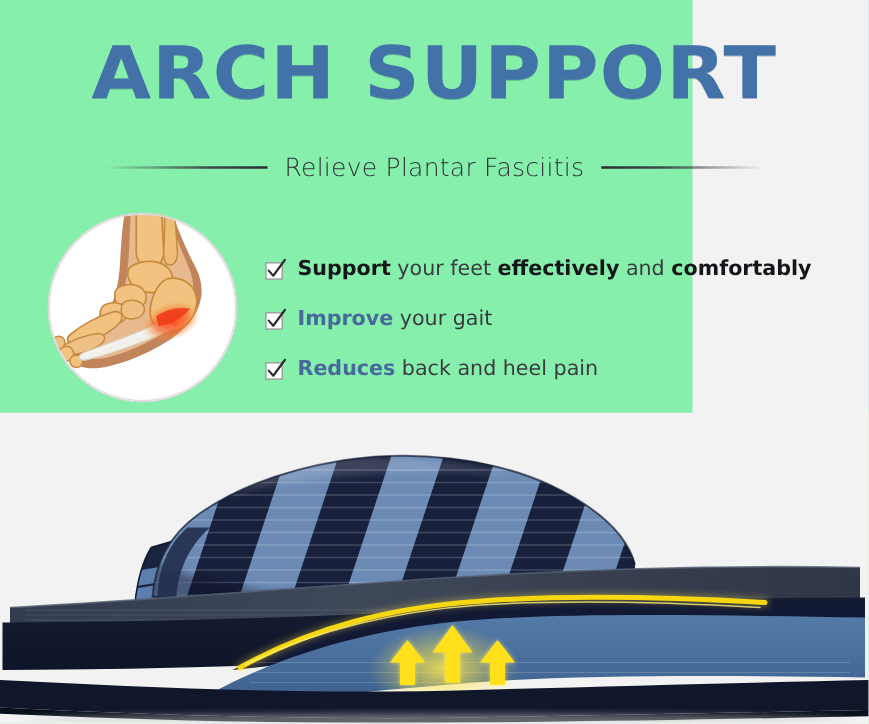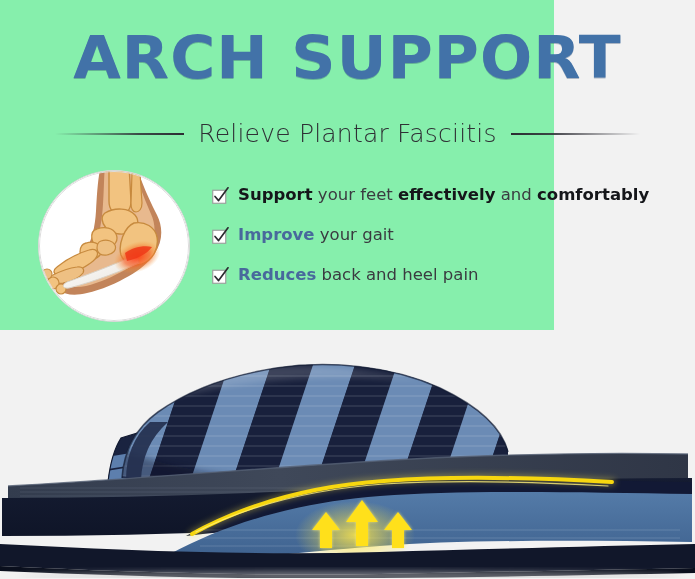--- a/index.html
+++ b/index.html
@@ -59,21 +59,21 @@
   }
   .rule-left {
     background: linear-gradient(to right, rgba(60,60,66,0) 0%, rgba(45,45,52,0.85) 65%, #2c2c33 100%);
   }
   .rule-right {
     background: linear-gradient(to left, rgba(60,60,66,0) 0%, rgba(45,45,52,0.85) 65%, #2c2c33 100%);
   }
   .subtitle {
     font-family: "DejaVu Sans", sans-serif;
     font-weight: 300;
-    font-size: 25px;
+    font-size: 20px;
     line-height: 28px;
     color: #2f3035;
     white-space: nowrap;
     letter-spacing: 0.2px;
   }
 
   
   .foot-circle {
     position: absolute;
     left: 38px;
@@ -85,21 +85,21 @@
     border: 1px solid #d8d8d8;
     overflow: hidden;
     box-sizing: border-box;
   }
   .foot-circle svg { display: block; }
 
   
   .benefits {
     position: absolute;
     left: 212px;
-    top: 184px;
+    top: 204px;
     width: 478px;
   }
   .benefit-row {
     display: flex;
     align-items: flex-start;
     height: 40px;
     gap: 9px;
   }
   .checkbox-icon {
     flex: 0 0 auto;

